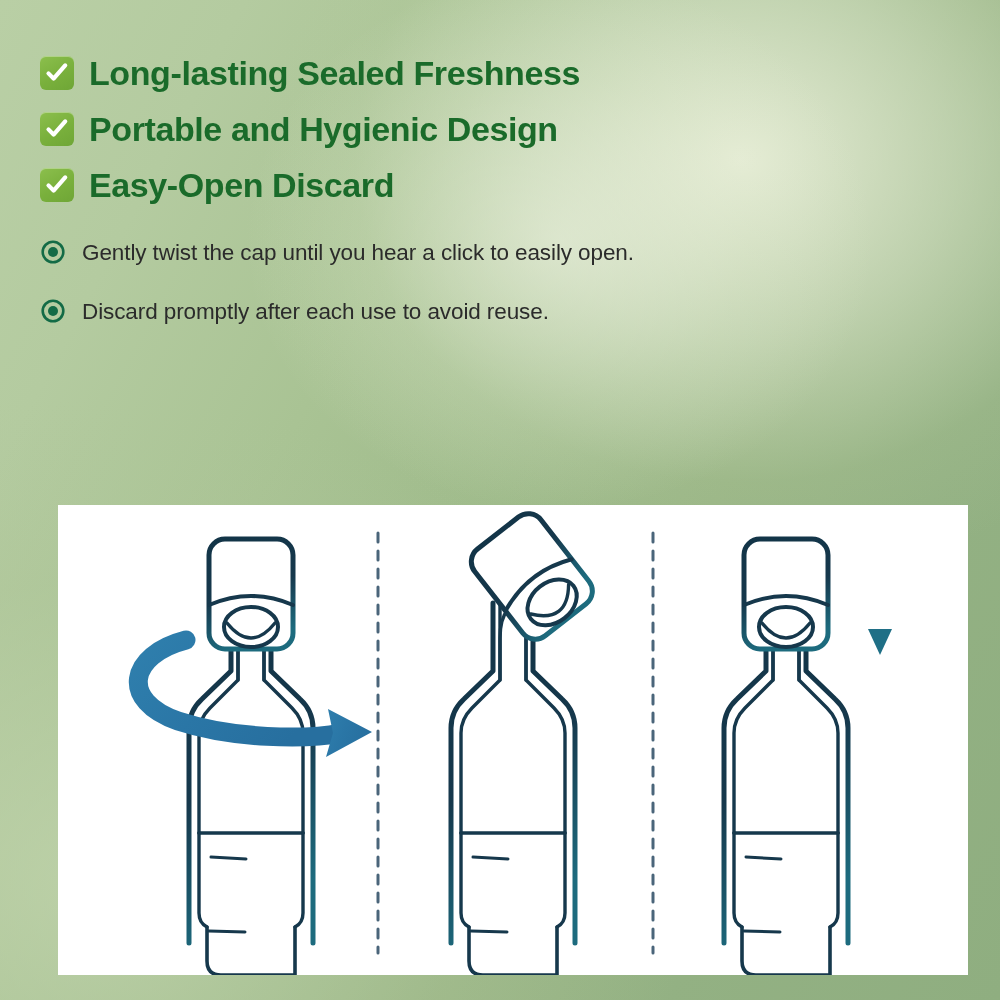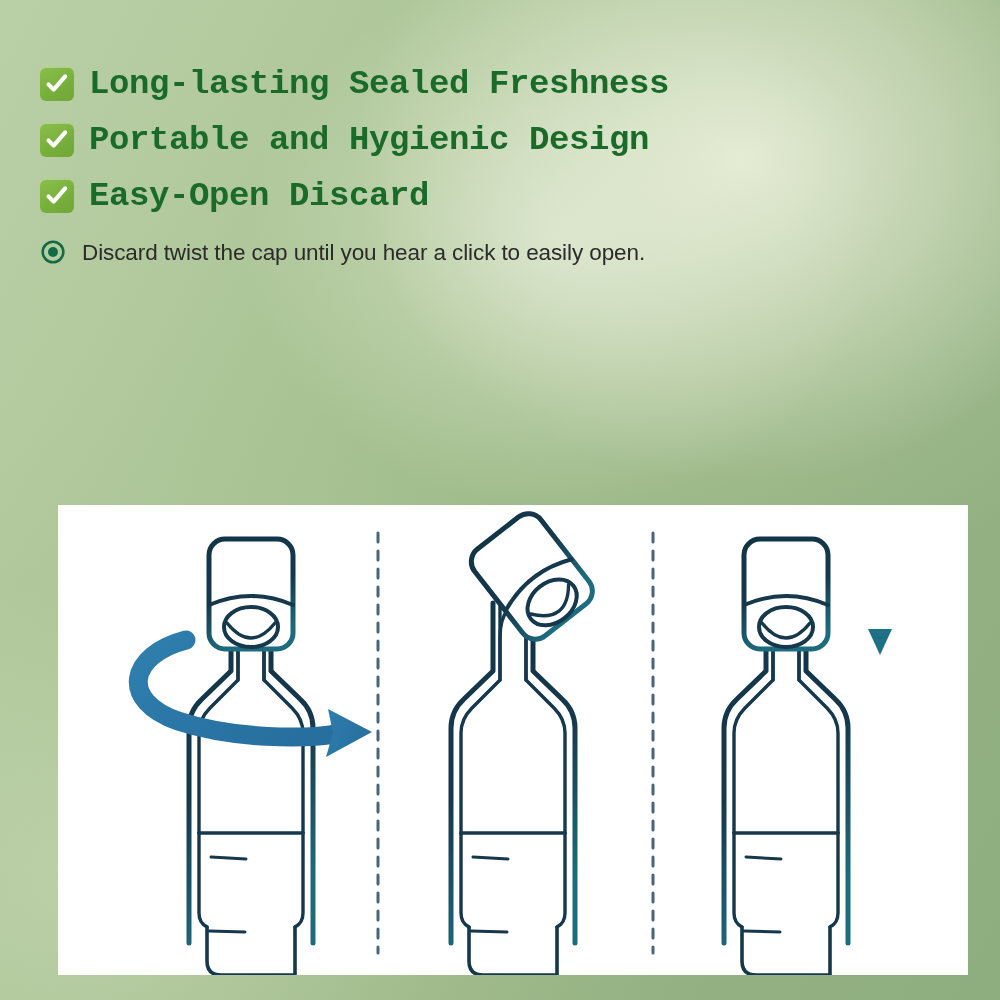--- a/index.html
+++ b/index.html
@@ -49,24 +49,23 @@
 
   
   #headline-list {
     position: absolute;
     left: 40px;
     top: 45px;
     width: 760px;
   }
   .headline-row {
     display: flex;
-    align-items: flex-end;
+    align-items: center;
     height: 56px;
     margin-bottom: 0px;
-    font-family: Liberation Mono, monospace;
   }
   .check-badge {
     position: relative;
     width: 34px;
     height: 34px;
     border-radius: 6px;
     background: linear-gradient(150deg, #8cbf4d 0%, #79b03c 55%, #6fa636 100%);
     box-shadow: inset 0 1px 0 rgba(255,255,255,0.35);
     flex: 0 0 auto;
     margin-right: 15px;
@@ -164,24 +163,33 @@
 
 <div id="bullet-list">
 
   <div class="bullet-row">
     <span class="bullet-icon">
       <svg width="26" height="26" viewBox="0 0 26 26" aria-hidden="true">
         <circle cx="13" cy="13" r="10.3" fill="none" stroke="#136b46" stroke-width="2.6"></circle>
         <circle cx="13" cy="13" r="5" fill="#136b46"></circle>
       </svg>
     </span>
-    <span class="bullet-text">Discard twist the cap until you hear a click to easily open.</span>
-  </div>
-
-
+    <span class="bullet-text">Gently twist the cap until you hear a click to easily open.</span>
+  </div>
+
+
+  <div class="bullet-row">
+    <span class="bullet-icon">
+      <svg width="26" height="26" viewBox="0 0 26 26" aria-hidden="true">
+        <circle cx="13" cy="13" r="10.3" fill="none" stroke="#136b46" stroke-width="2.6"></circle>
+        <circle cx="13" cy="13" r="5" fill="#136b46"></circle>
+      </svg>
+    </span>
+    <span class="bullet-text">Discard promptly after each use to avoid reuse.</span>
+  </div>
 
 </div>
 
 <div id="illustration-panel">
   <svg width="910" height="470" viewBox="0 0 910 470" aria-hidden="true">
     <defs>
       <linearGradient id="outlineGrad" x1="0" y1="0" x2="0.25" y2="1">
         <stop offset="0%" stop-color="#123447"></stop>
         <stop offset="55%" stop-color="#16384c"></stop>
         <stop offset="100%" stop-color="#1d6b7e"></stop>

